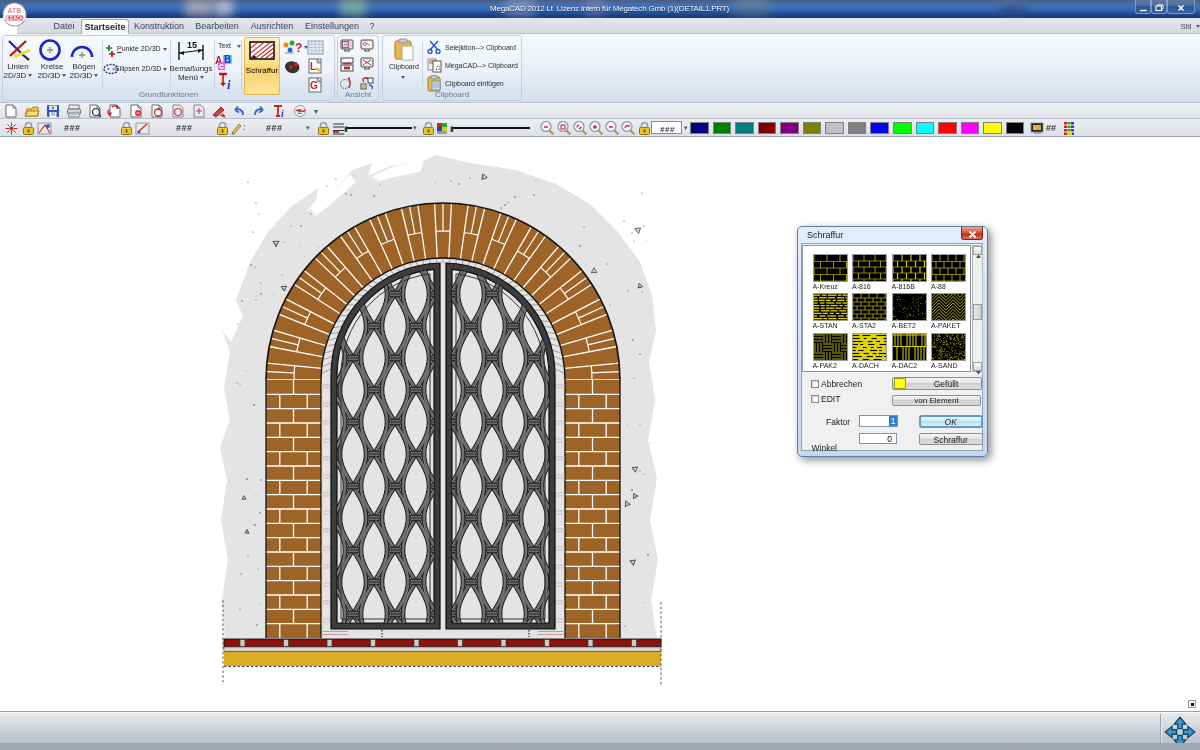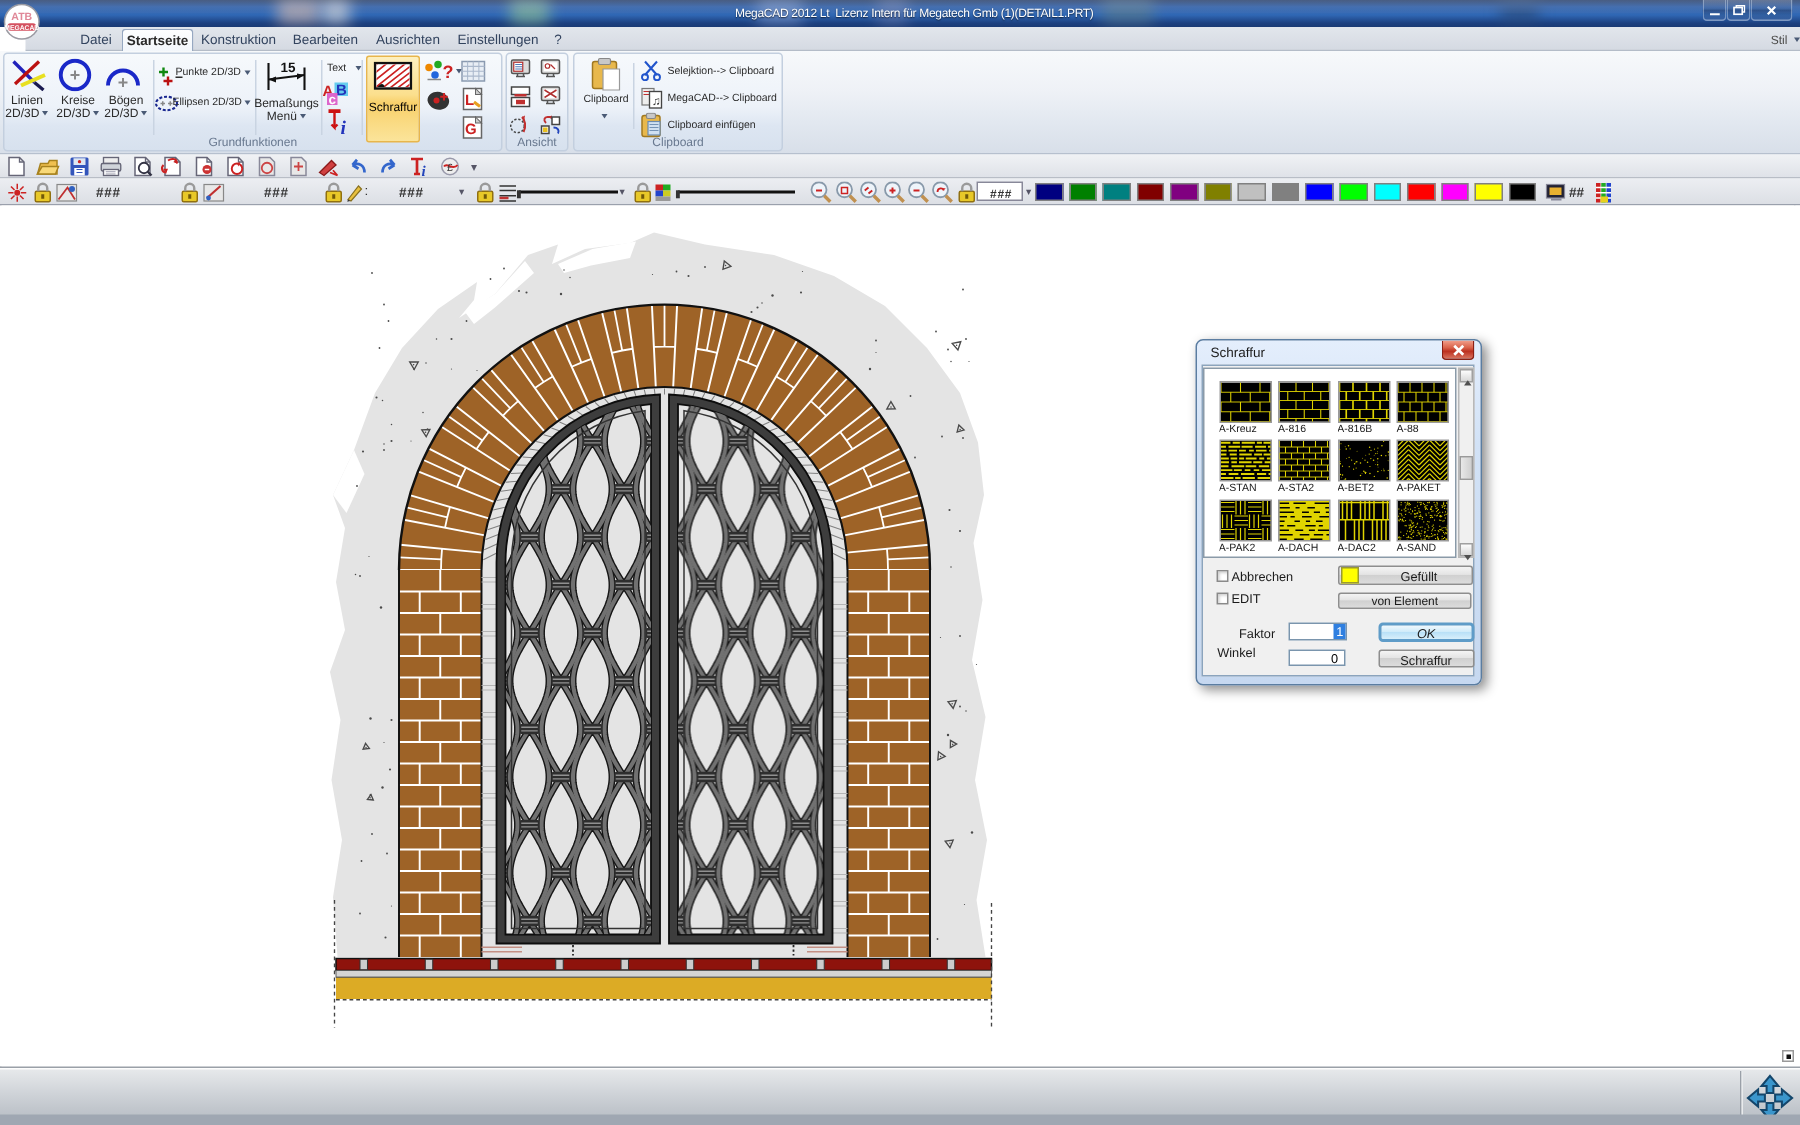--- a/index.html
+++ b/index.html
@@ -1553,21 +1553,21 @@
 </div>
 <div class="cb" style="left:9px;top:136px"></div>
       <div class="clab" style="left:19px;top:134.5px">Abbrechen</div>
 <div class="cb" style="left:9px;top:151px"></div>
       <div class="clab" style="left:19px;top:149.5px">EDIT</div>
 <div class="btn" style="left:90px;top:132.5px;width:90px;height:13px"><span style="margin-left:18px">Gefüllt</span></div>
 <div style="position:absolute;left:91.5px;top:134px;width:12.5px;height:11px;background:#ffff00;border:1px solid #9a9a30"></div>
 <div class="btn" style="left:90px;top:151px;width:89px;height:11px;font-size:8px;line-height:10px">von Element</div>
 <div class="clab" style="left:24px;top:173px">Faktor</div>
 <div class="inp" style="left:57px;top:170.5px;width:39px;height:12px"><span class="sel">1</span></div>
-<div class="clab" style="left:9.5px;top:186px">Winkel</div>
+<div class="clab" style="left:9.5px;top:199px">Winkel</div>
 <div class="inp" style="left:57px;top:188.5px;width:38px;height:11.5px"><span style="margin-right:4px">0</span></div>
 <div class="btn ok" style="left:117px;top:171px;width:63.5px;height:12.5px">OK</div>
 <div class="btn" style="left:117px;top:189px;width:63.5px;height:12px">Schraffur</div>
 </div>
   </div>
 <div id="status">
 <div class="abs" style="left:0;top:0;width:1200px;height:1px;background:#fdfdfd"></div>
 <div class="abs" style="left:1160px;top:2px;width:1px;height:33px;background:#9aa0a8"></div>
 <div class="abs" style="left:1161px;top:2px;width:1px;height:33px;background:#e8eaec"></div>
 <svg class="abs" style="left:1163px;top:3px" width="34" height="34" viewBox="0 0 30 30">

